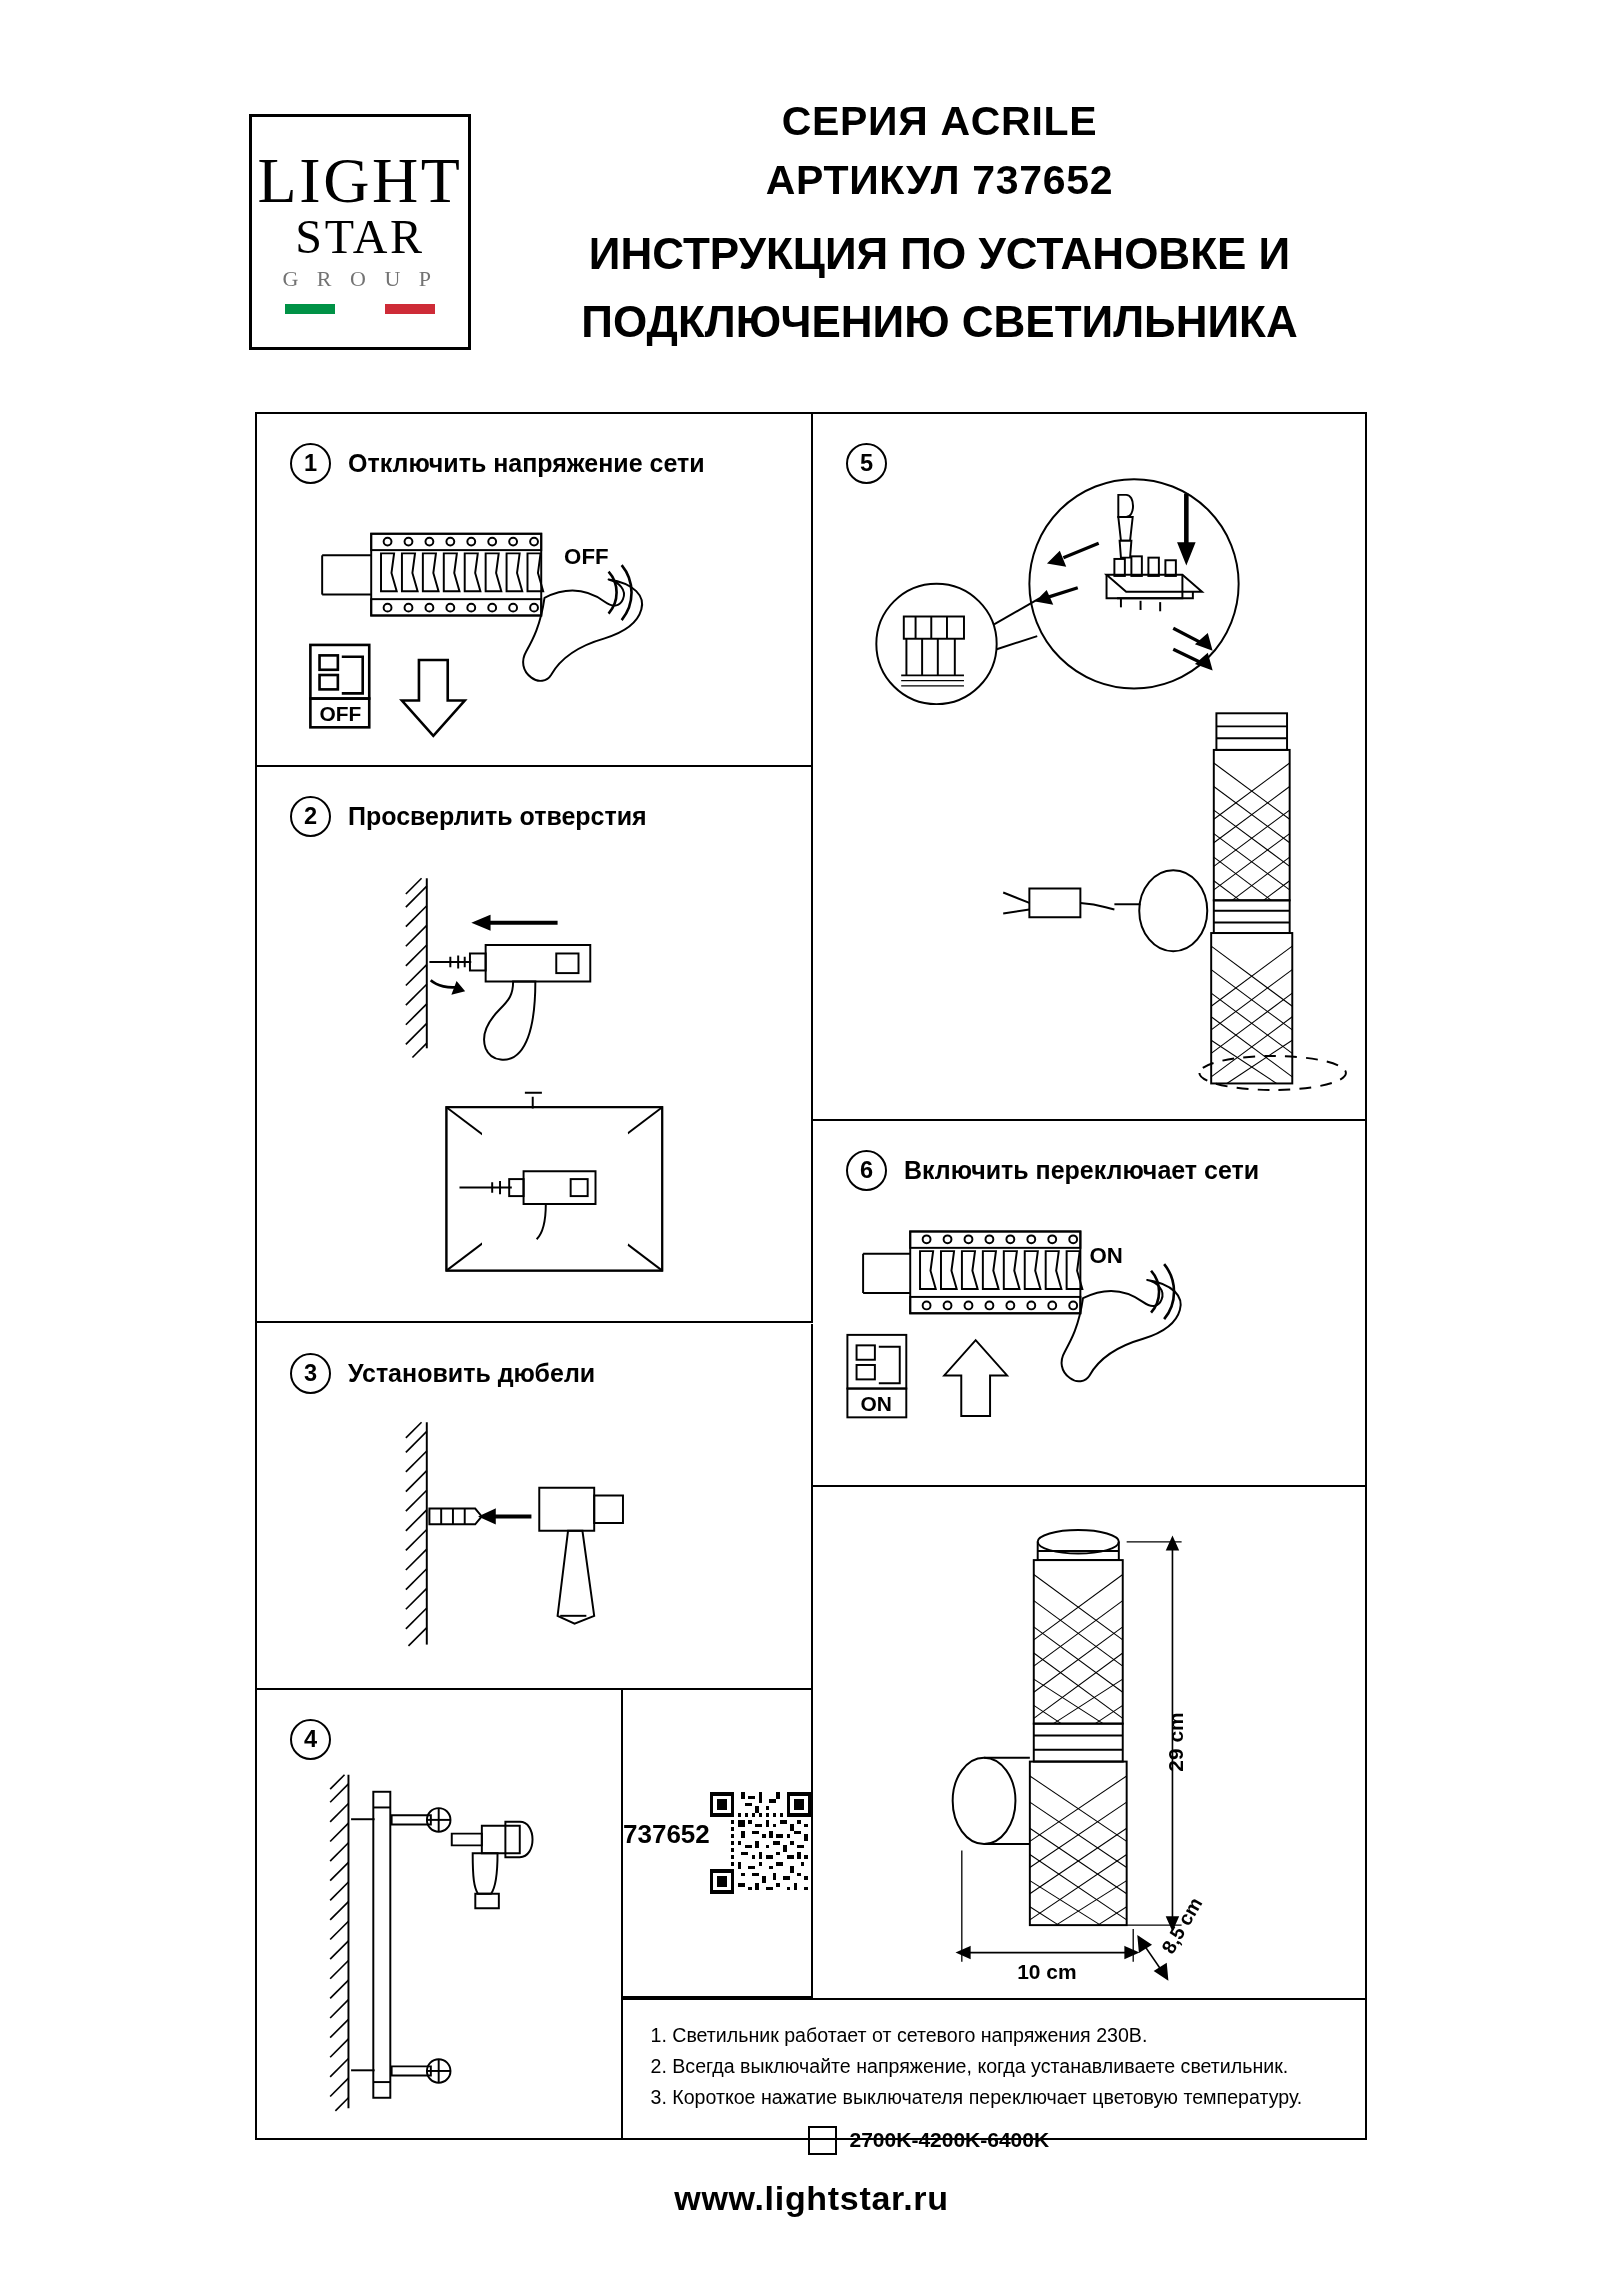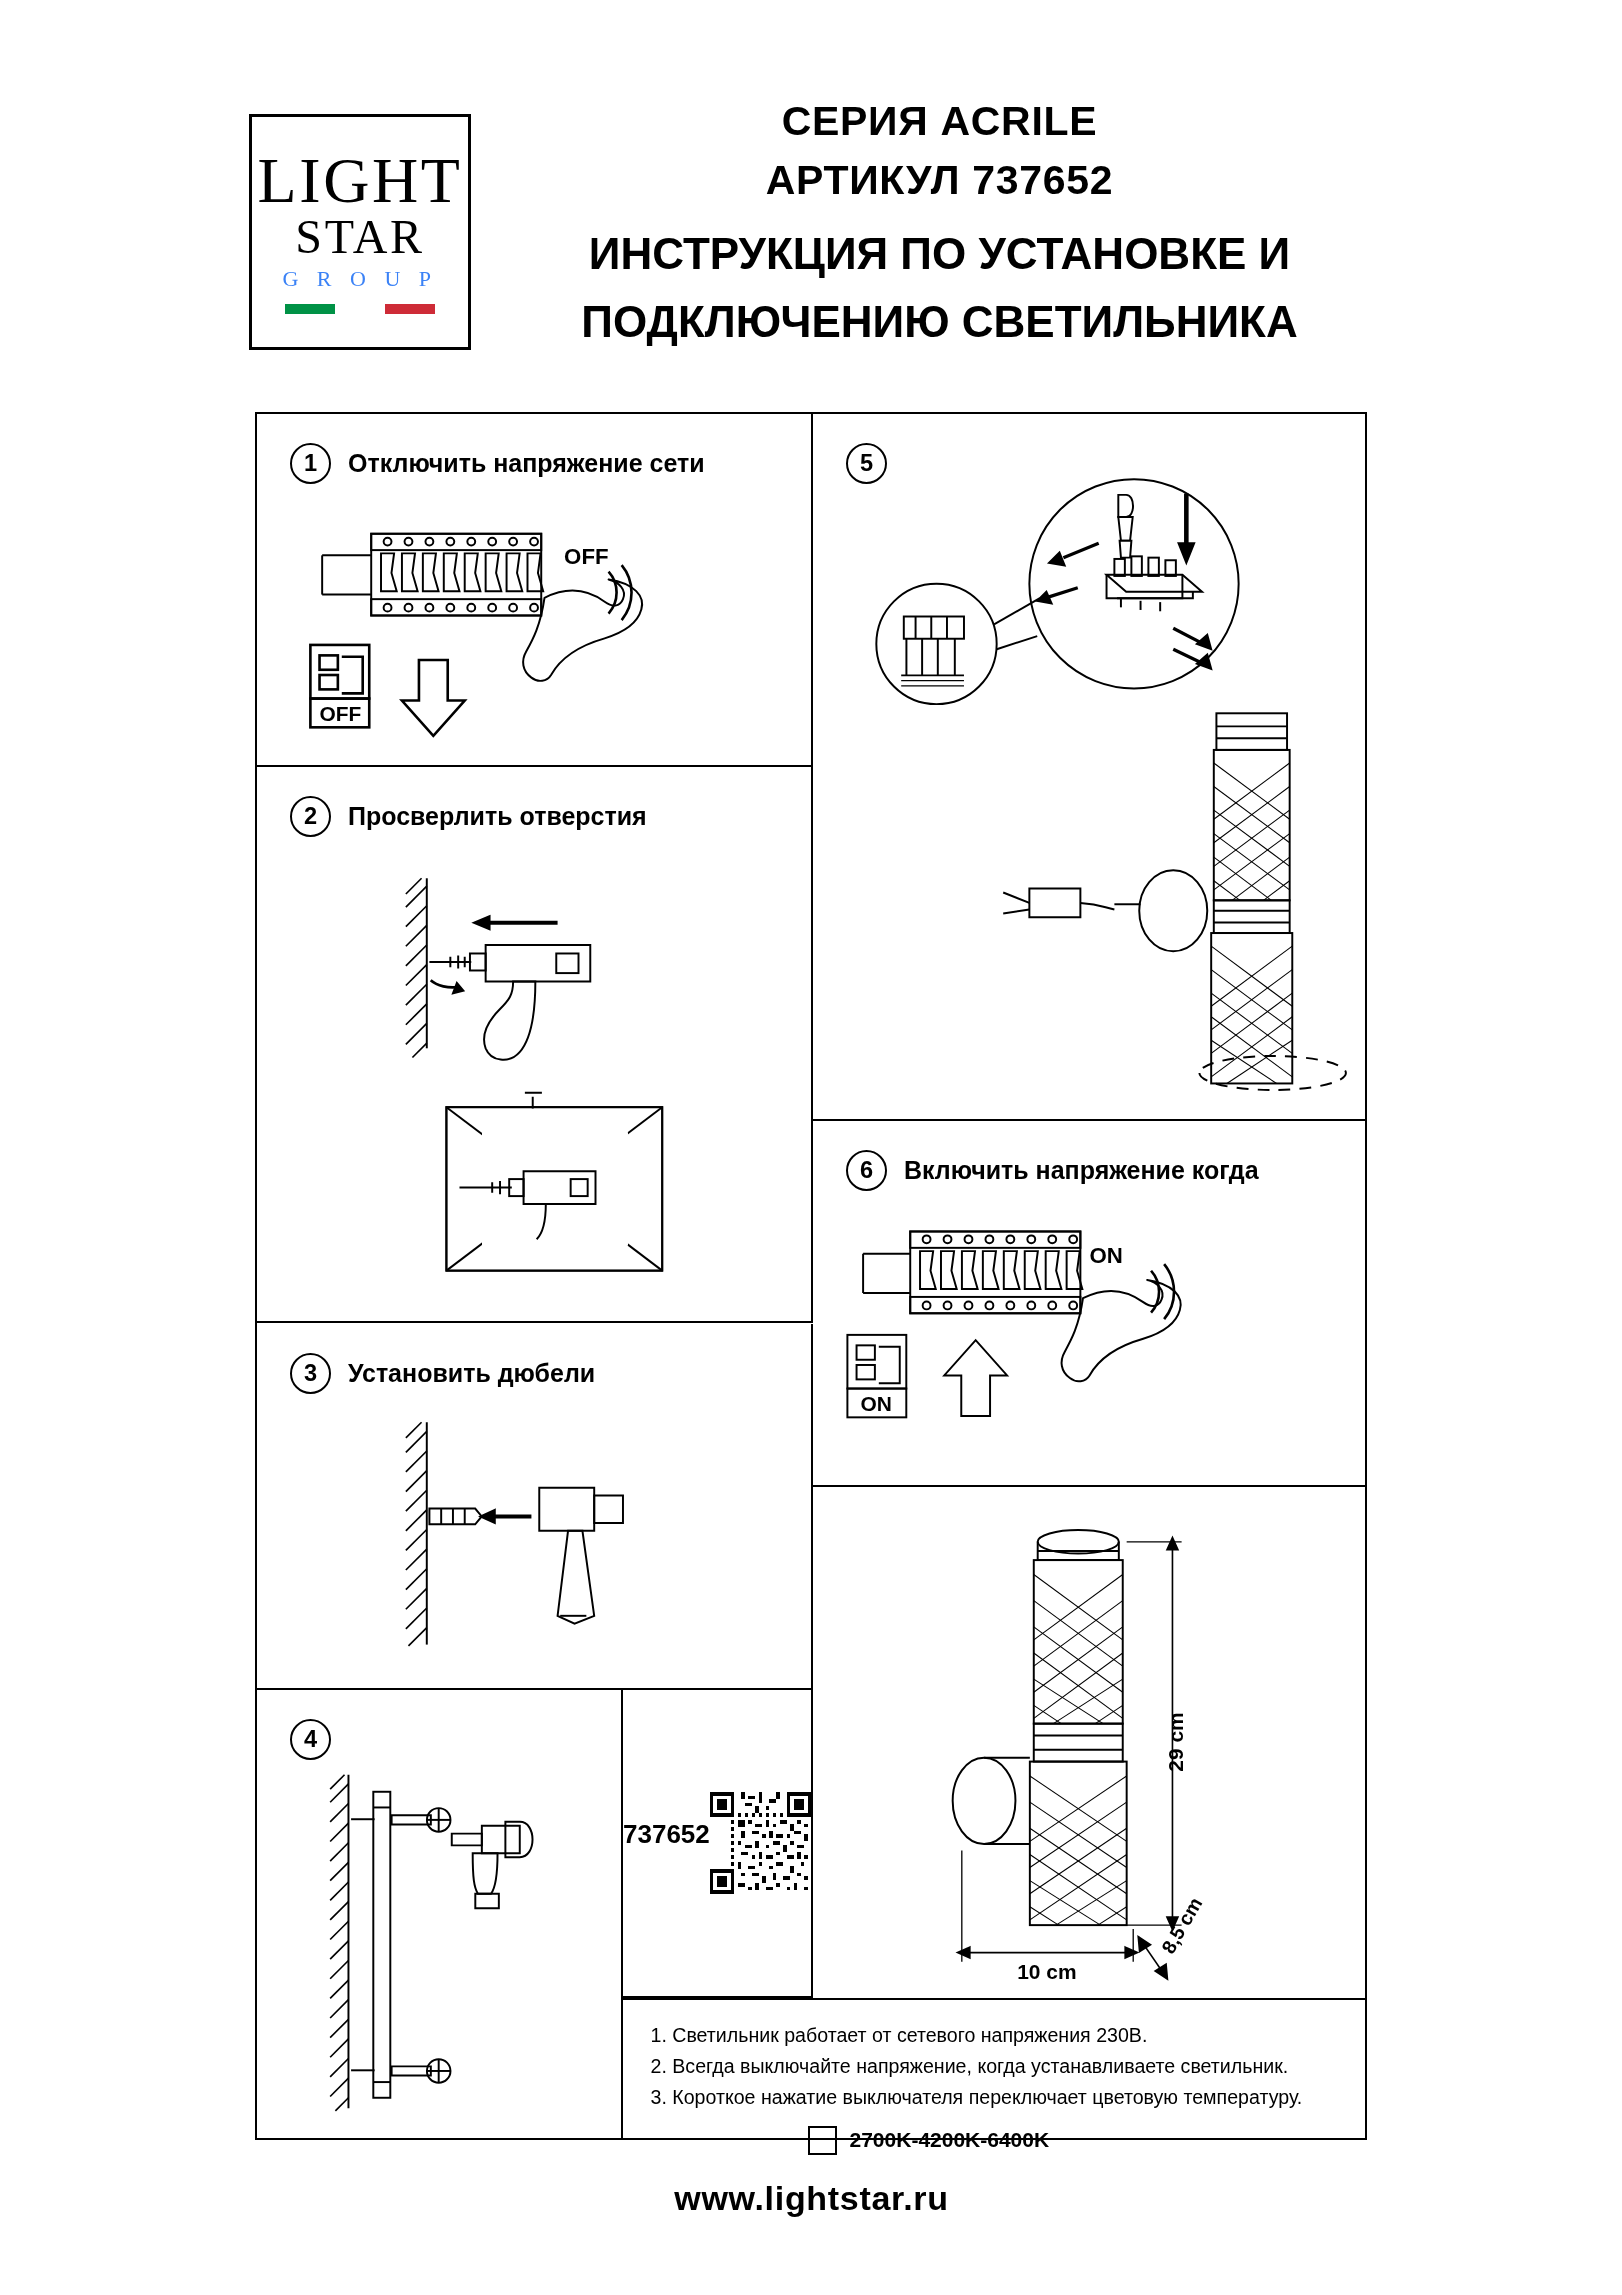--- a/index.html
+++ b/index.html
@@ -57,21 +57,21 @@
     letter-spacing: 2.6px;
     line-height: 1.0;
     font-weight: 400;
     margin-top: 1.3px;
   }
   .logo-group {
     font-family: "Liberation Serif", serif;
     font-size: 22px;
     letter-spacing: 6.5px;
     margin-top: 5.2px;
-    color: #3b82f6;
+    color: #737373;
   }
   .logo-flag {
     margin-top: 11.8px;
     width: 151px;
     height: 10.5px;
     display: flex;
   }
   .logo-flag span { flex: 1 1 auto; display: block; height: 100%; }
 
   .head-text {
@@ -667,21 +667,21 @@
           </g>
 
           <path d="M560 948 a112 26 0 1 0 224 0 a112 26 0 1 0 -224 0" stroke-dasharray="18 14"></path>
         </g>
       </svg>
     </div>
 
     <div class="cell bb" style="left:556px;top:707px;width:554px;height:366px;">
       <div class="step-head" style="left:33px;top:29px;">
         <div class="step-num">6</div>
-        <div class="step-title">Включить напряжение когда</div>
+        <div class="step-title">Включить переключает сети</div>
       </div>
 
       <svg class="art-svg" style="left:19.6px;top:79px;" width="517" height="275" viewBox="0 0 790 420">
         <g fill="none" stroke="#000" stroke-width="3">
           <rect x="118" y="48" width="260" height="125"></rect>
           <rect x="118" y="48" width="260" height="25"></rect>
           <rect x="118" y="148" width="260" height="25"></rect>
           <line x1="46" y1="82" x2="118" y2="82"></line>
           <line x1="46" y1="82" x2="46" y2="142"></line>
           <line x1="46" y1="142" x2="118" y2="142"></line>

